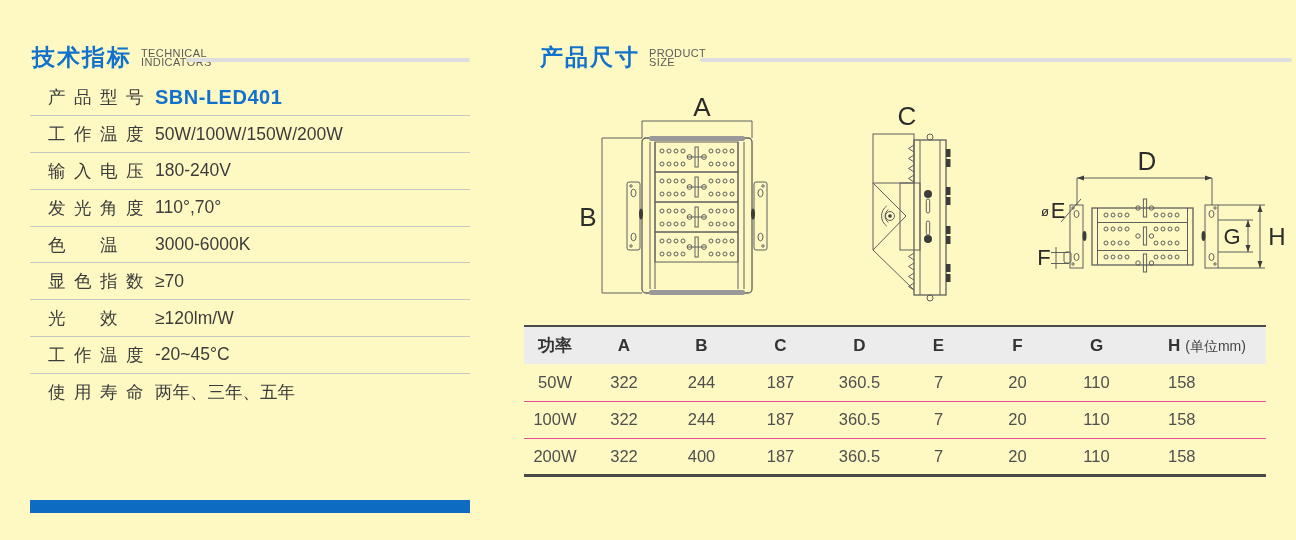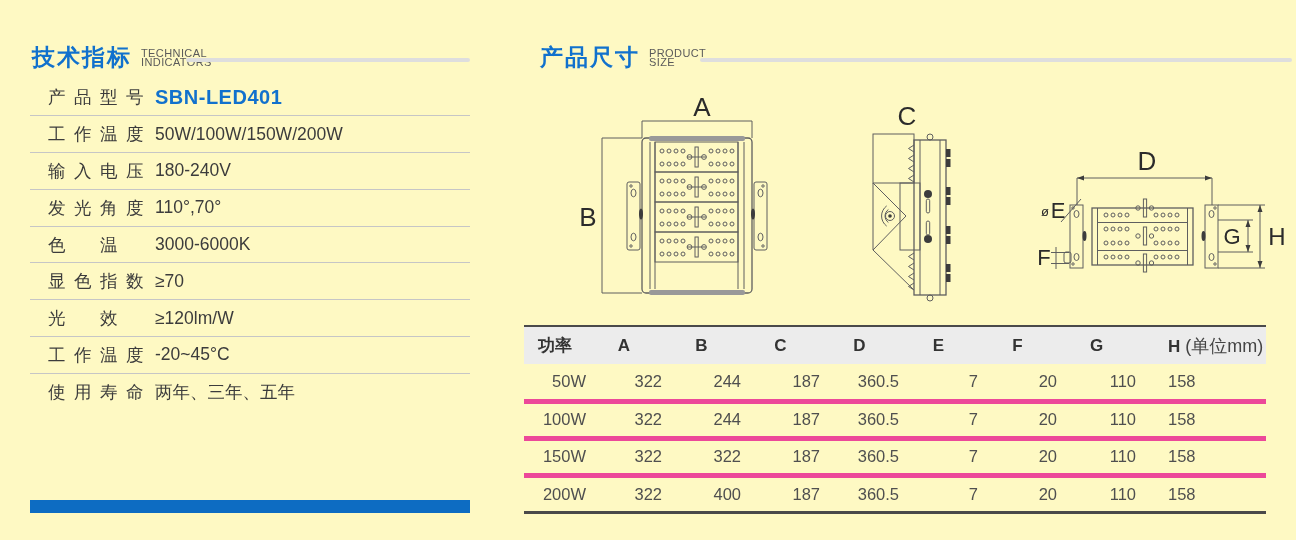--- a/index.html
+++ b/index.html
@@ -25,24 +25,24 @@
   .spec-table td{height:36.8px;border-bottom:1px solid var(--line);vertical-align:middle;}
   .spec-table tr:last-child td{border-bottom:none;}
   .spec-table td.lbl{width:125px;padding-left:18px;font-size:17.5px;letter-spacing:8.5px;color:var(--ink);white-space:nowrap;}
   .spec-table td.val{text-align:left;padding-right:25px;font-size:17.5px;color:var(--ink);}
   .spec-table td.val.model{color:var(--accent);font-weight:bold;font-size:20px;letter-spacing:.5px;}
   .blue-bar{position:absolute;left:30px;top:500px;width:440px;height:13px;background:var(--bar);}
 
   
   .size-table{position:absolute;left:524px;top:325px;width:742px;border-collapse:collapse;table-layout:fixed;border-top:2px solid var(--dline);border-bottom:3px solid var(--dline);}
   .size-table thead th{height:38px;background:#ececec;font-size:17px;font-weight:bold;color:#333;text-align:center;vertical-align:middle;}
-  .size-table tbody td{height:37px;font-size:16.5px;color:#4f4f4f;text-align:right;vertical-align:middle;}
-  .size-table tbody tr + tr td{border-top:5px solid #ec4899;}
+  .size-table tbody td{height:37px;font-size:16.5px;color:#4f4f4f;text-align:center;vertical-align:middle;}
+  .size-table tbody tr + tr td{border-top:1px solid #ec4899;}
   .size-table th.hcol,.size-table td.hcol{text-align:left;padding-left:32px;}
-  .size-table th.hcol .unit{font-size:18px;font-weight:normal;color:#444;margin-left:5px;letter-spacing:0;}
+  .size-table th.hcol .unit{font-size:14px;font-weight:normal;color:#444;margin-left:5px;letter-spacing:0;}
 
   
   .drawing{position:absolute;}
   svg text{font-family:"Liberation Sans","DejaVu Sans",sans-serif;fill:#2b2b2b;font-weight:500;}
   .st{stroke:#5f5f5f;stroke-width:1;fill:none;}
   .stw{stroke:#5f5f5f;stroke-width:1.3;fill:none;}
   .fill-d{fill:#3c3c3c;stroke:none;}
   .fill-g{fill:#999;stroke:none;}
 </style>
 </head>
@@ -375,31 +375,20 @@
         <td>322</td>
         <td>244</td>
         <td>187</td>
         <td>360.5</td>
         <td>7</td>
         <td>20</td>
         <td>110</td>
         <td class="hcol">158</td>
       </tr>
       <tr>
-        <td>150W</td>
-        <td>322</td>
-        <td>322</td>
-        <td>187</td>
-        <td>360.5</td>
-        <td>7</td>
-        <td>20</td>
-        <td>110</td>
-        <td class="hcol">158</td>
-      </tr>
-      <tr>
         <td>200W</td>
         <td>322</td>
         <td>400</td>
         <td>187</td>
         <td>360.5</td>
         <td>7</td>
         <td>20</td>
         <td>110</td>
         <td class="hcol">158</td>
       </tr>

